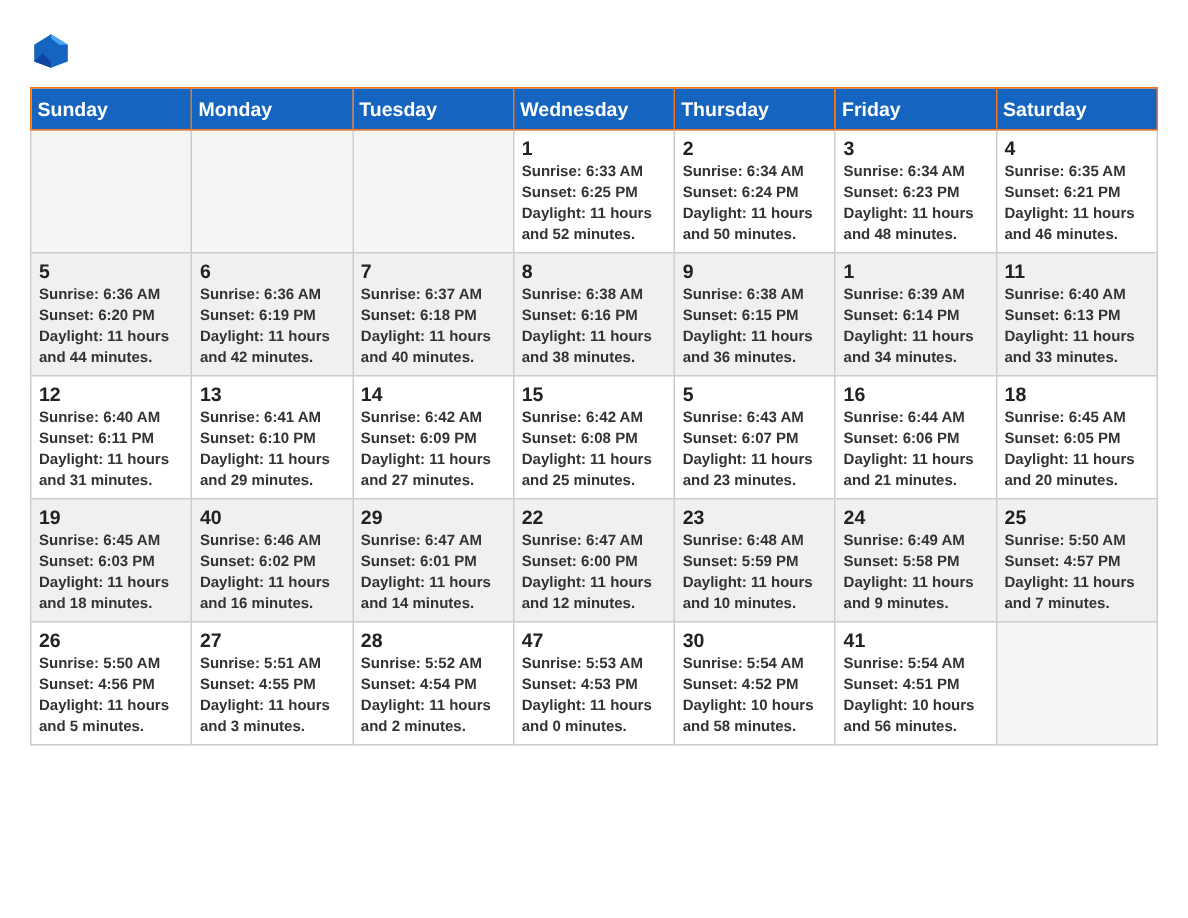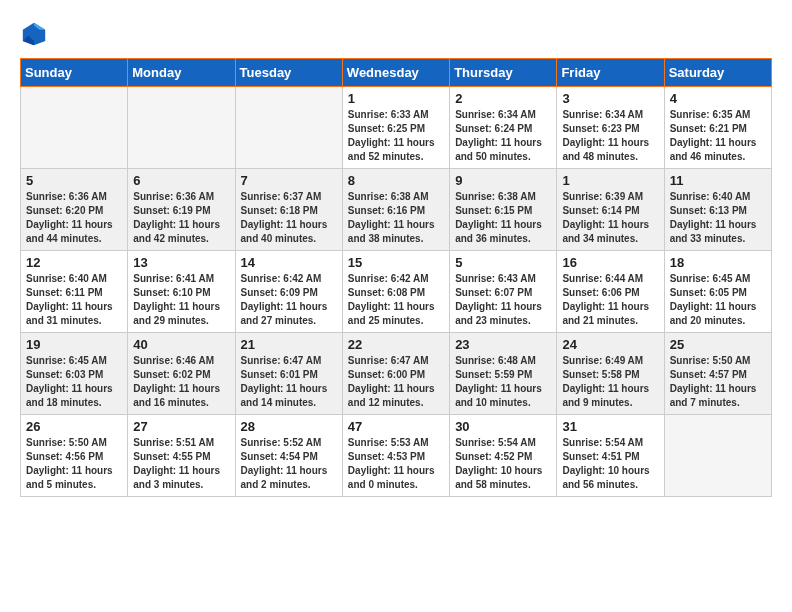--- a/index.html
+++ b/index.html
@@ -205,21 +205,21 @@
       <tr class="row-shaded">
         <td>
           <span class="day-num">19</span>
           <div class="cell-text">Sunrise: 6:45 AM<br>Sunset: 6:03 PM<br>Daylight: 11 hours<br>and 18 minutes.</div>
         </td>
         <td>
           <span class="day-num">40</span>
           <div class="cell-text">Sunrise: 6:46 AM<br>Sunset: 6:02 PM<br>Daylight: 11 hours<br>and 16 minutes.</div>
         </td>
         <td>
-          <span class="day-num">21</span>
+          <span class="day-num">29</span>
           <div class="cell-text">Sunrise: 6:47 AM<br>Sunset: 6:01 PM<br>Daylight: 11 hours<br>and 14 minutes.</div>
         </td>
         <td>
           <span class="day-num">22</span>
           <div class="cell-text">Sunrise: 6:47 AM<br>Sunset: 6:00 PM<br>Daylight: 11 hours<br>and 12 minutes.</div>
         </td>
         <td>
           <span class="day-num">23</span>
           <div class="cell-text">Sunrise: 6:48 AM<br>Sunset: 5:59 PM<br>Daylight: 11 hours<br>and 10 minutes.</div>
         </td>
@@ -247,19 +247,19 @@
         </td>
         <td>
           <span class="day-num">47</span>
           <div class="cell-text">Sunrise: 5:53 AM<br>Sunset: 4:53 PM<br>Daylight: 11 hours<br>and 0 minutes.</div>
         </td>
         <td>
           <span class="day-num">30</span>
           <div class="cell-text">Sunrise: 5:54 AM<br>Sunset: 4:52 PM<br>Daylight: 10 hours<br>and 58 minutes.</div>
         </td>
         <td>
-          <span class="day-num">31</span>
+          <span class="day-num">41</span>
           <div class="cell-text">Sunrise: 5:54 AM<br>Sunset: 4:51 PM<br>Daylight: 10 hours<br>and 56 minutes.</div>
         </td>
         <td class="empty"></td>
       </tr>
     </tbody>
 </table>
 
 </body></html>

